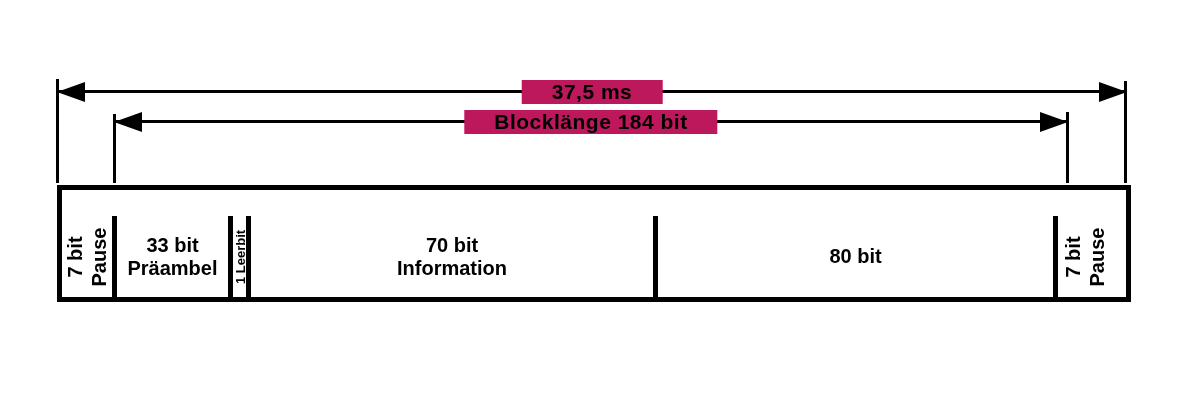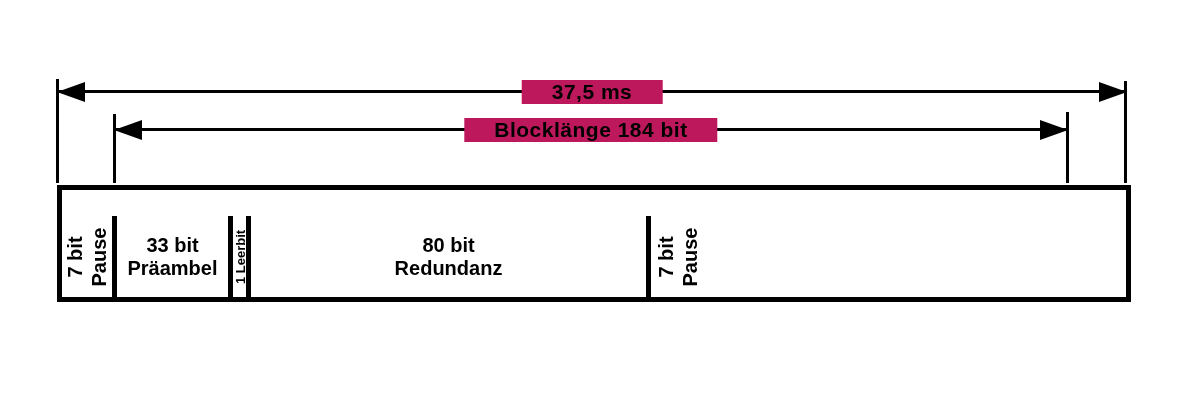--- a/index.html
+++ b/index.html
@@ -49,21 +49,21 @@
     top: 50%;
     transform: translate(-50%, -50%);
     background: #be185d;
     padding: 0 30px;
     font-size: 21px;
     font-weight: bold;
     white-space: nowrap;
     letter-spacing: 0.5px;
   }
   #dim-total { left: 57px;  top: 90px;  width: 1070px; }
-  #dim-block { left: 114px; top: 128px; width: 954px;  }
+  #dim-block { left: 114px; top: 120px; width: 954px;  }
 
   
   .tick {
     position: absolute;
     width: 3px;
     background: #000;
   }
   #tick-outer-left  { left: 56px;   top: 79px;  height: 104px; }
   #tick-inner-left  { left: 113px;  top: 114px; height: 69px;  }
   #tick-inner-right { left: 1066px; top: 112px; height: 71px;  }
@@ -154,24 +154,27 @@
       <span>33 bit</span>
       <span>Präambel</span>
     </div>
 
     <div class="cell cell-leerbit">
       <div class="rot rot-small">
         <span>1 Leerbit</span>
       </div>
     </div>
 
+    <div class="cell cell-info">
+      <span>70 bit</span>
+      <span>Information</span>
+    </div>
 
     <div class="cell cell-redundanz">
       <span>80 bit</span>
-      <span>Redundanz</span>
     </div>
 
     <div class="cell cell-pause-r">
       <div class="rot">
         <span>7 bit</span><br>
         <span>Pause</span>
       </div>
     </div>
 
   </div>

